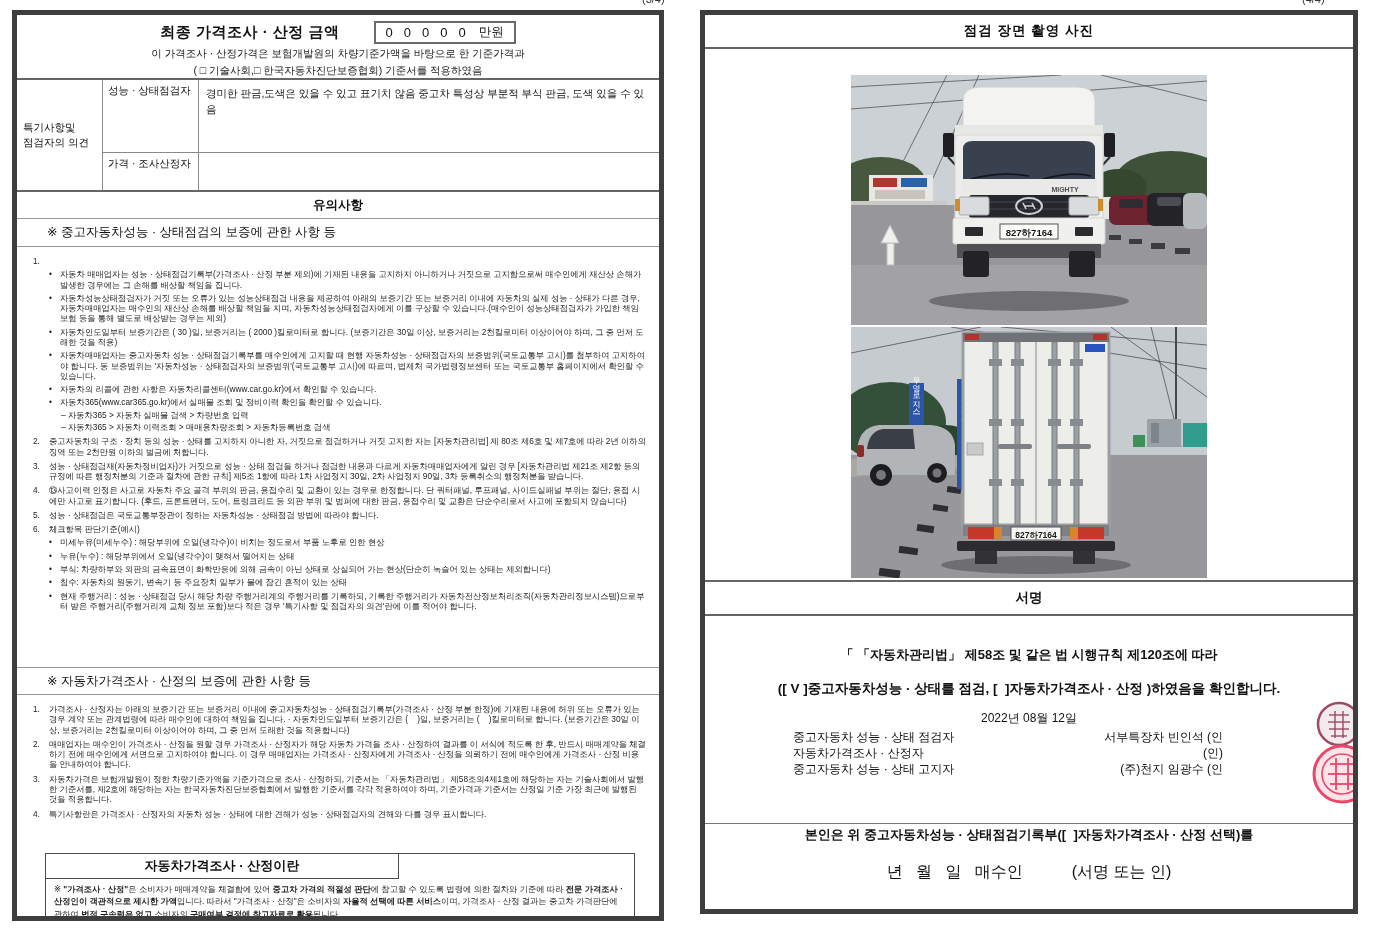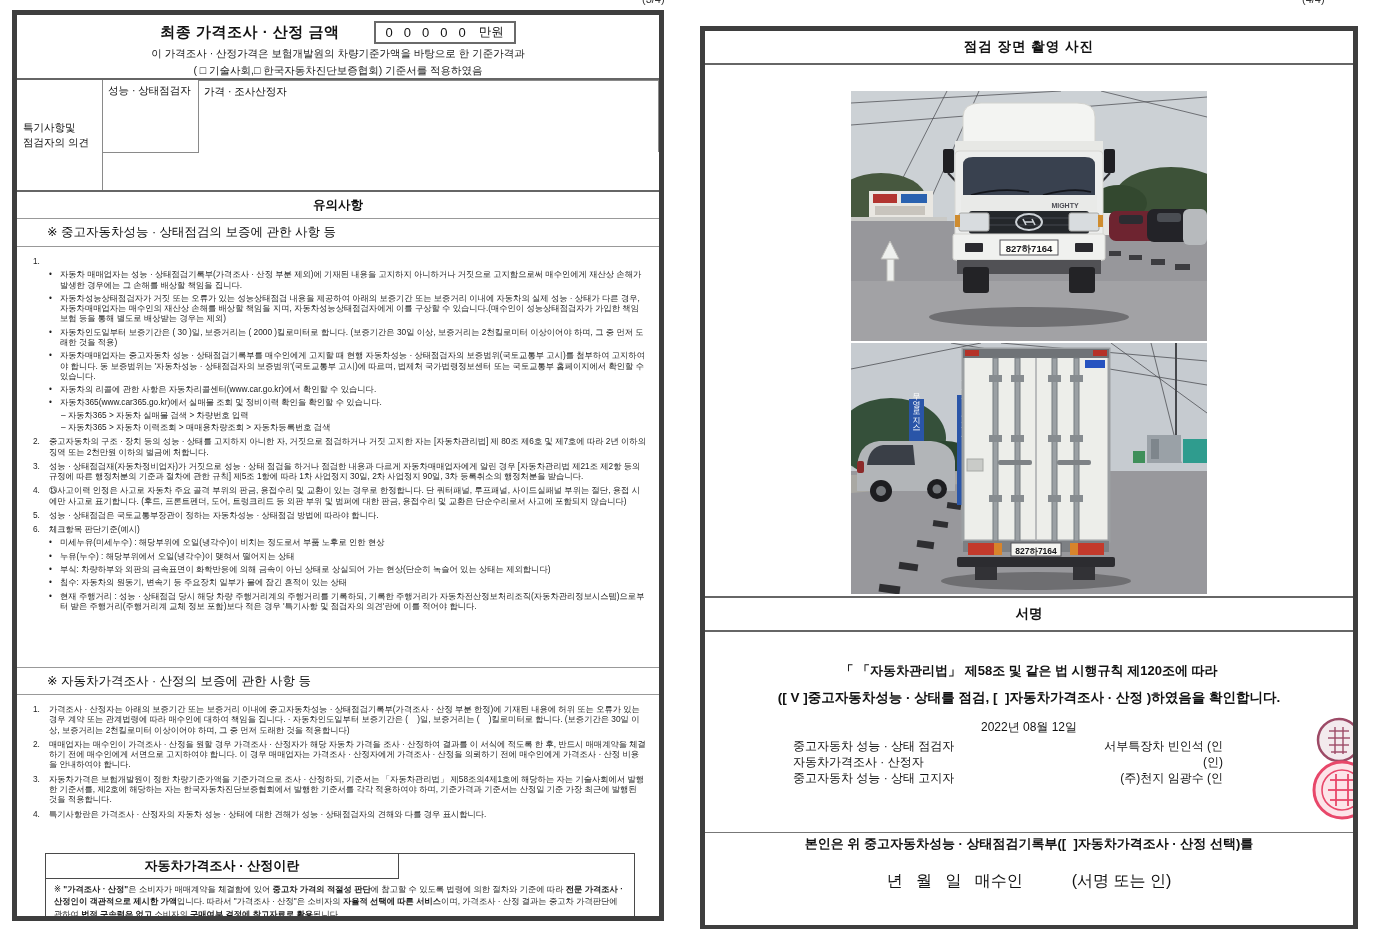--- a/index.html
+++ b/index.html
@@ -1,21 +1,21 @@
 <!DOCTYPE html>
 <html><head>
 <meta charset="utf-8">
 <style>
   html,body{margin:0;padding:0;background:#fff;}
   .canvas{position:relative;width:1376px;height:929px;overflow:hidden;background:#fff;
     font-family:"Liberation Sans","DejaVu Sans",sans-serif;color:#111;}
   .pagenum{position:absolute;top:-7px;font-size:11px;color:#333;}
   .page{position:absolute;background:#fff;border:5px solid #3e3e3e;box-sizing:border-box;overflow:hidden;}
   #pageL{left:12px;top:10px;width:652px;height:911px;}
-  #pageR{left:700px;top:26px;width:658px;height:904px;}
+  #pageR{left:700px;top:10px;width:658px;height:904px;}
 
   
   .lp-header{height:63px;box-sizing:border-box;padding-top:6px;}
   .lp-title-row{display:flex;justify-content:center;align-items:center;gap:34px;}
   .lp-title{font-weight:bold;font-size:15px;letter-spacing:.5px;}
   .amount-box{display:flex;align-items:center;gap:11px;border:2px solid #6a6a6a;padding:1px 10px;font-size:13px;}
   .amount-box .unit{margin-left:2px;font-size:12.5px;}
   .lp-note{text-align:center;font-size:10.5px;margin-top:3px;color:#1a1a1a;}
   .cb{display:inline-block;font-size:10.5px;}
 
@@ -50,21 +50,21 @@
   
   .rp-band{height:32px;display:flex;align-items:center;justify-content:center;
     font-weight:bold;font-size:13.5px;border-bottom:2px solid #666;letter-spacing:1px;}
   .photo{display:block;margin:0 auto;}
   #photo-front{margin-top:26px;}
   #photo-rear{margin-top:2px;}
   .sign-band{height:32px;display:flex;align-items:center;justify-content:center;
     font-weight:bold;font-size:13.5px;border-top:2px solid #666;border-bottom:2px solid #666;margin-top:2px;}
   .law{margin-top:30px;text-align:center;font-weight:bold;}
   .law-l1{font-size:13px;}
-  .law-l2{font-size:13.5px;margin-top:9px;}
+  .law-l2{font-size:13.5px;margin-top:16px;}
   .sign-date{text-align:center;font-size:12px;margin-top:12px;}
   .signers{margin-top:2px;}
   .srow{display:flex;font-size:12px;height:16px;align-items:center;}
   .srow .sl{margin-left:88px;width:240px;}
   .srow .sv{width:190px;text-align:right;}
   .seal{position:absolute;}
   .rule{border-top:1.5px solid #777;margin-top:46px;}
   .confirm{text-align:center;font-weight:bold;font-size:13px;line-height:1.7;}
   .buyer{margin-top:16px;text-align:center;font-size:16px;}
 </style>
@@ -93,20 +93,21 @@
       <div class="lp-note">이 가격조사 · 산정가격은 보험개발원의 차량기준가액을 바탕으로 한 기준가격과</div>
       <div class="lp-note"><span>( </span><span class="cb">□</span><span> 기술사회,</span><span class="cb">□</span><span> 한국자동차진단보증협회) 기준서를 적용하였음</span></div>
     </div>
 
     <div class="op-table">
       <div class="op-h">
         <div>특기사항및</div>
         <div>점검자의 의견</div>
       </div>
       <div class="op-cell">성능 · 상태점검자</div>
+      <div class="op-val">경미한 판금,도색은 있을 수 있고 표기치 않음 중고차 특성상 부분적 부식 판금, 도색 있을 수 있음</div>
       <div class="op-cell r2">가격 · 조사산정자</div>
       <div class="op-val r2"></div>
     </div>
 
     <div class="band">유의사항</div>
     <div class="secband">※ 중고자동차성능 · 상태점검의 보증에 관한 사항 등</div>
 
     <div class="list" id="sec1-list">
       <div class="ni">
           <span class="no">1.</span>

